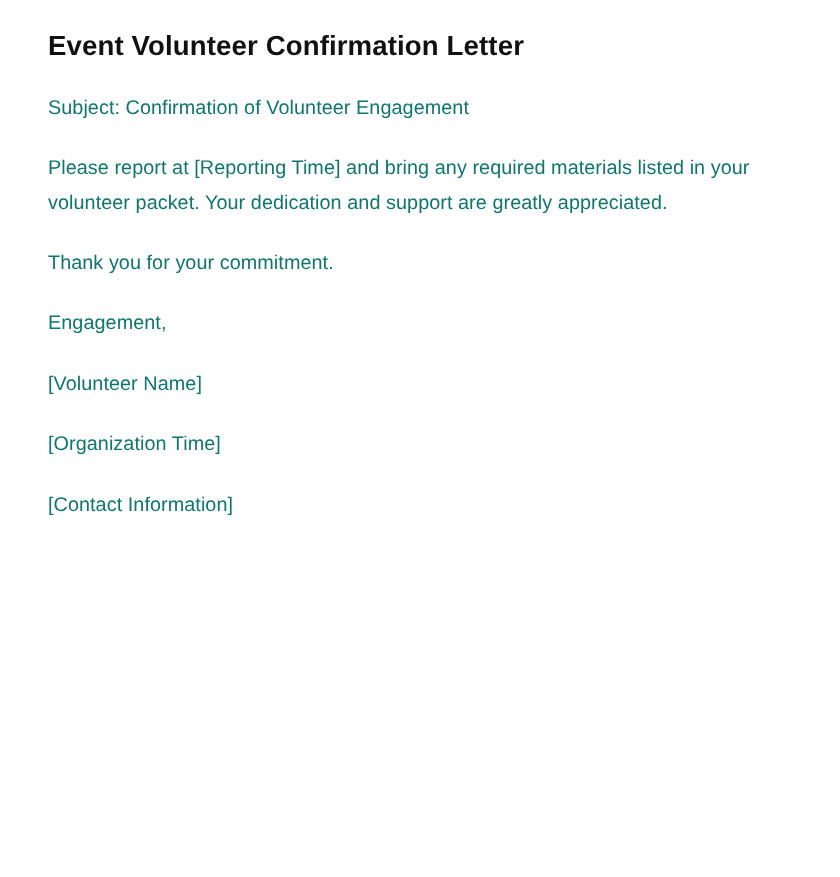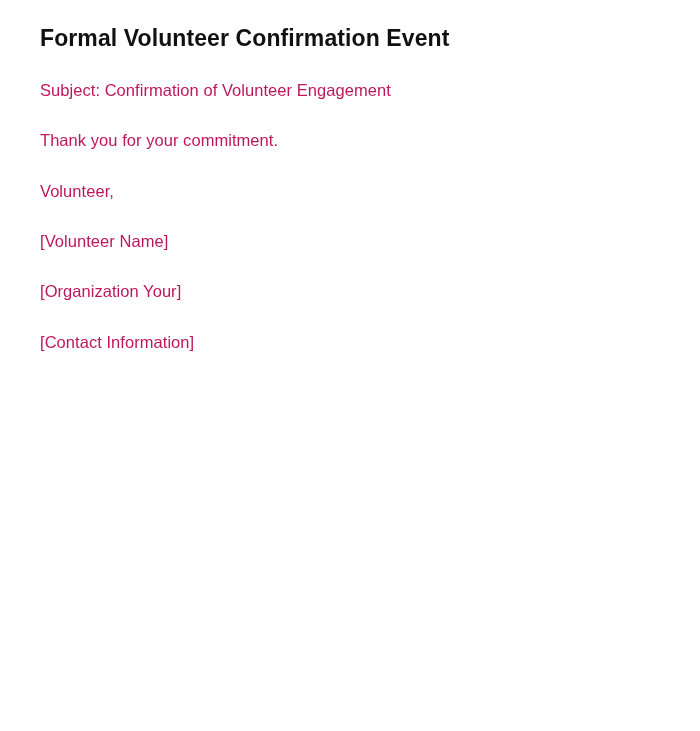--- a/index.html
+++ b/index.html
@@ -26,31 +26,32 @@
     font-weight: bold;
     line-height: 1.3;
     letter-spacing: 0.1px;
     margin: 0 0 22px 0;
     color: #111111;
   }
   .doc-paragraph {
     font-size: 16.5px;
     line-height: 1.72;
     margin: 0 0 22px 0;
-    color: #be185d;
+    color: #0f766e;
     letter-spacing: 0.05px;
   }
   .doc-paragraph:last-child {
     margin-bottom: 16px;
   }
 </style>
 </head>
 <body>
 
 <div class="document">
-  <h1 class="doc-title">Formal Volunteer Confirmation Event</h1>
+  <h1 class="doc-title">Event Volunteer Confirmation Letter</h1>
   <p class="doc-paragraph">Subject: Confirmation of Volunteer Engagement</p>
+  <p class="doc-paragraph">Please report at [Reporting Time] and bring any required materials listed in your volunteer packet. Your dedication and support are greatly appreciated.</p>
   <p class="doc-paragraph">Thank you for your commitment.</p>
-  <p class="doc-paragraph">Volunteer,</p>
+  <p class="doc-paragraph">Engagement,</p>
   <p class="doc-paragraph">[Volunteer Name]</p>
-  <p class="doc-paragraph">[Organization Your]</p>
+  <p class="doc-paragraph">[Organization Time]</p>
   <p class="doc-paragraph">[Contact Information]</p>
 </div>
 
 </body></html>

